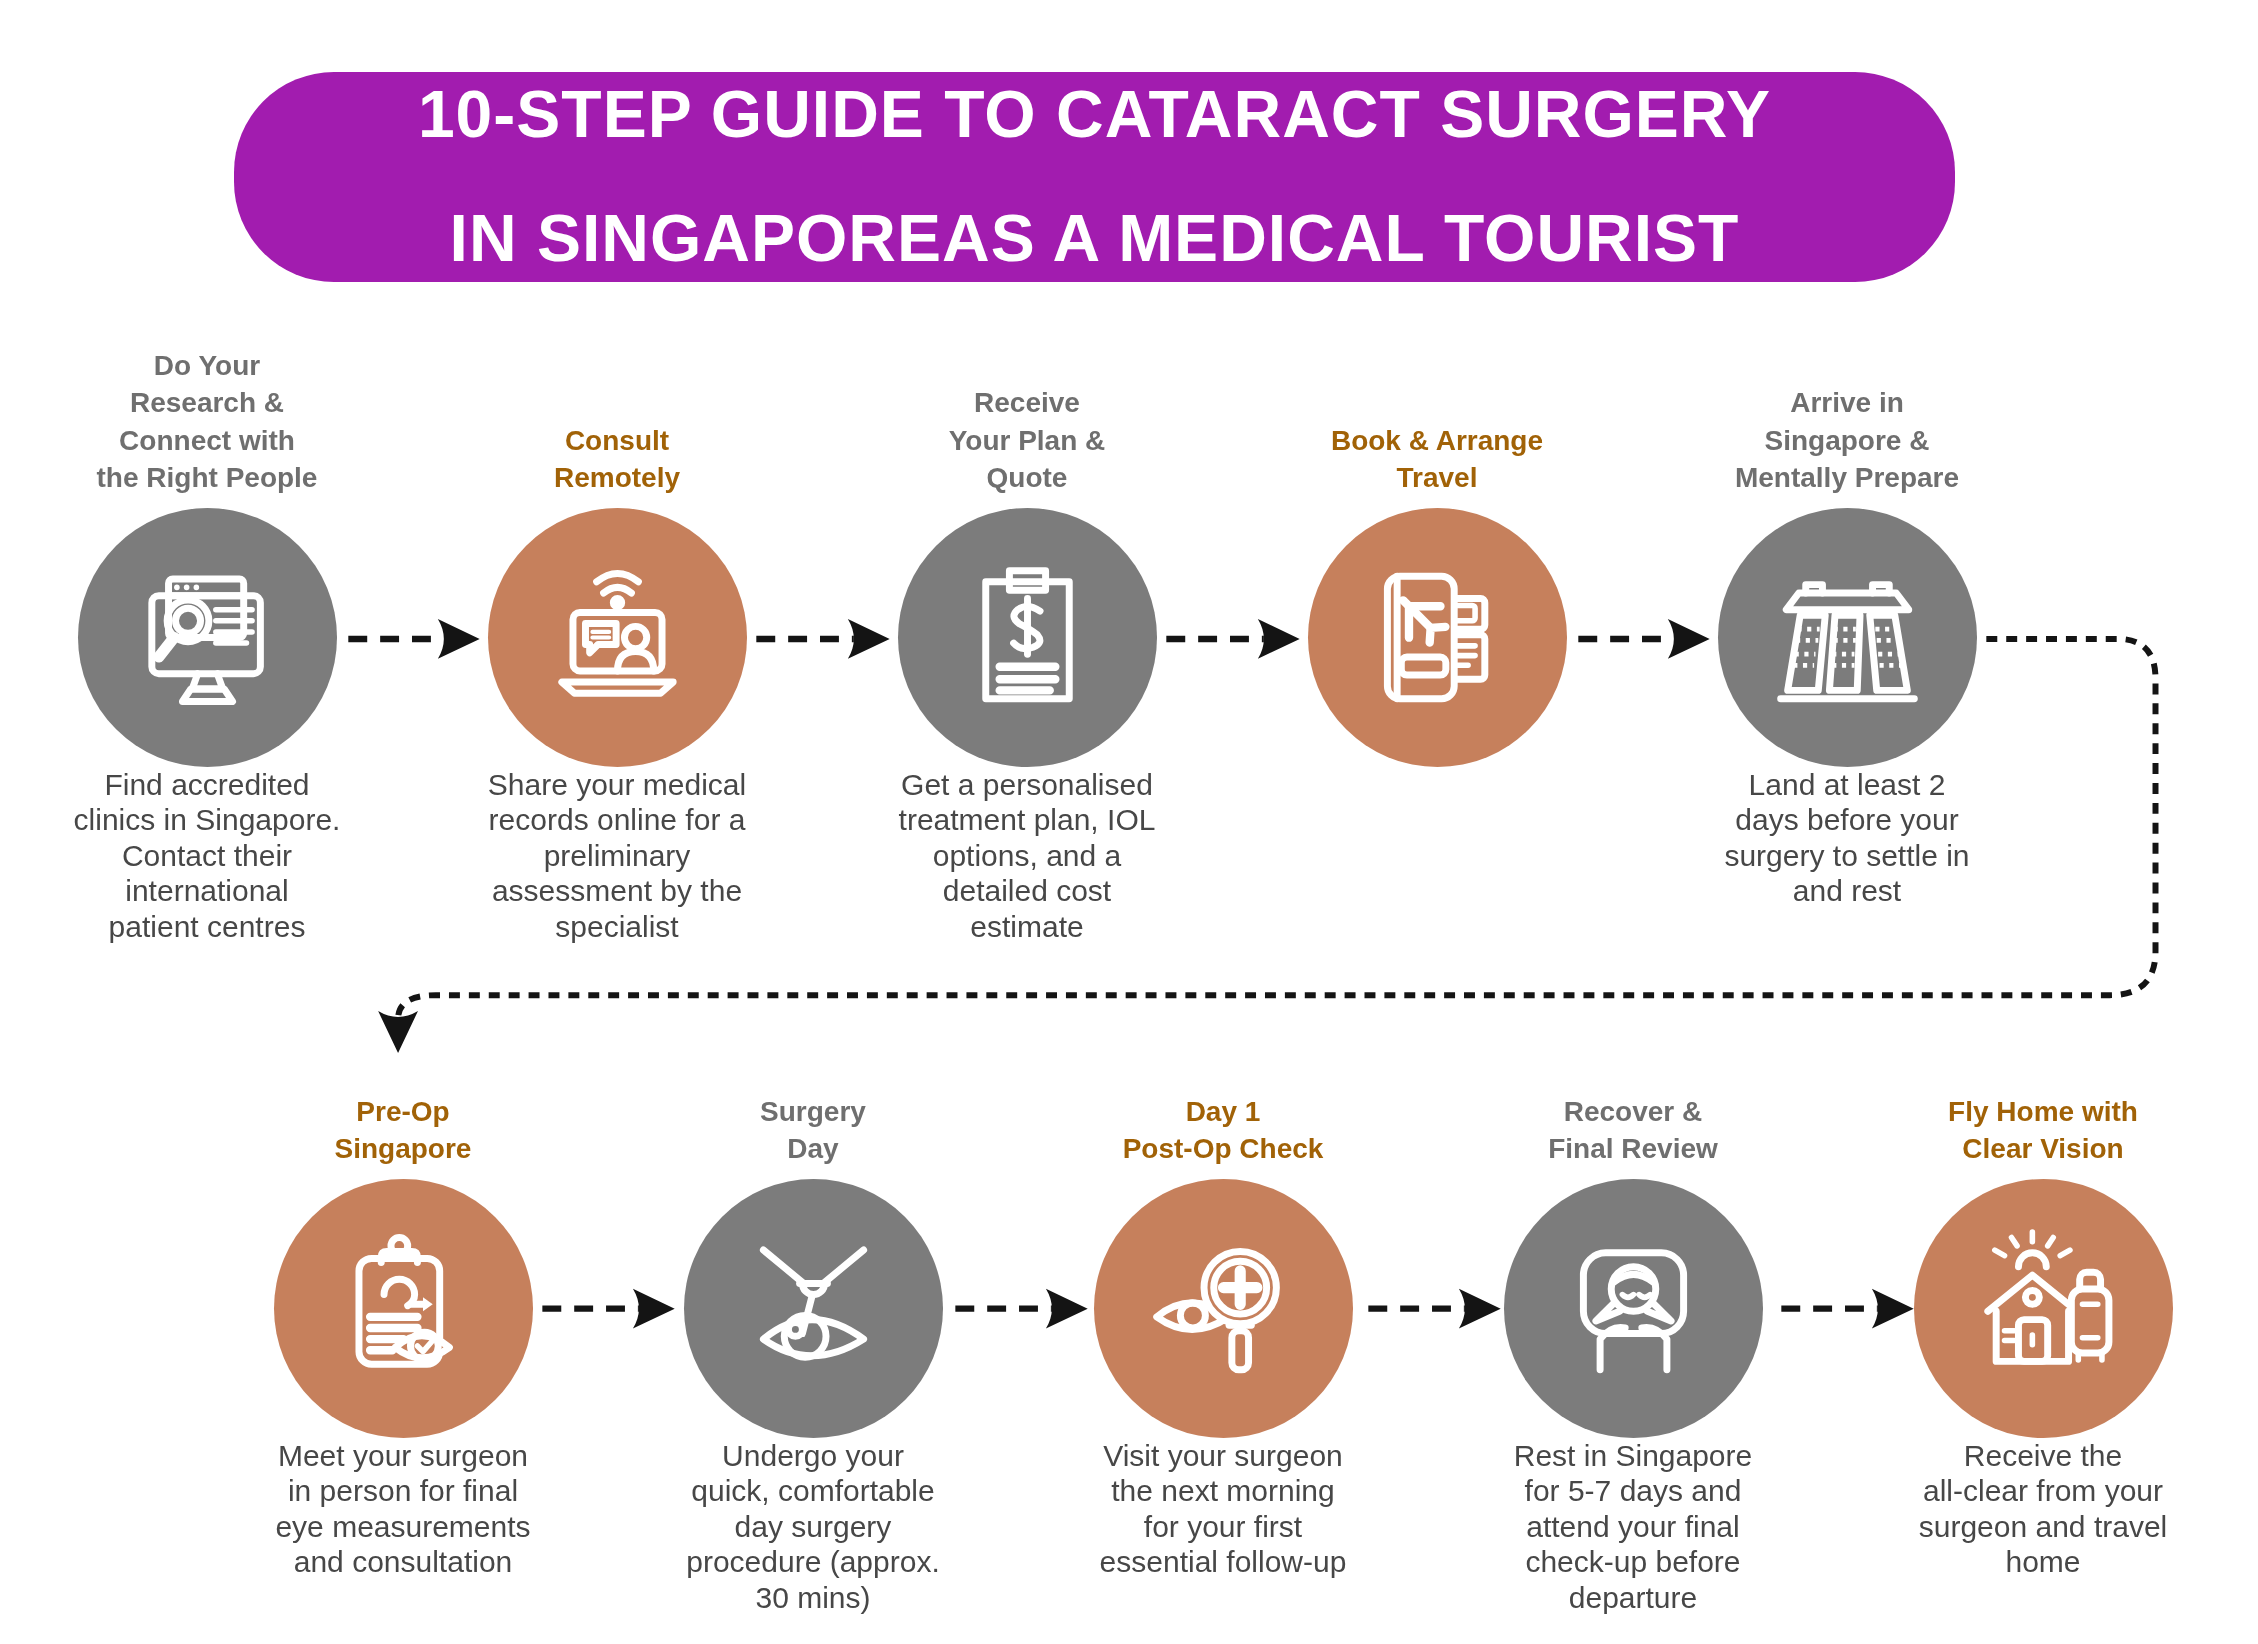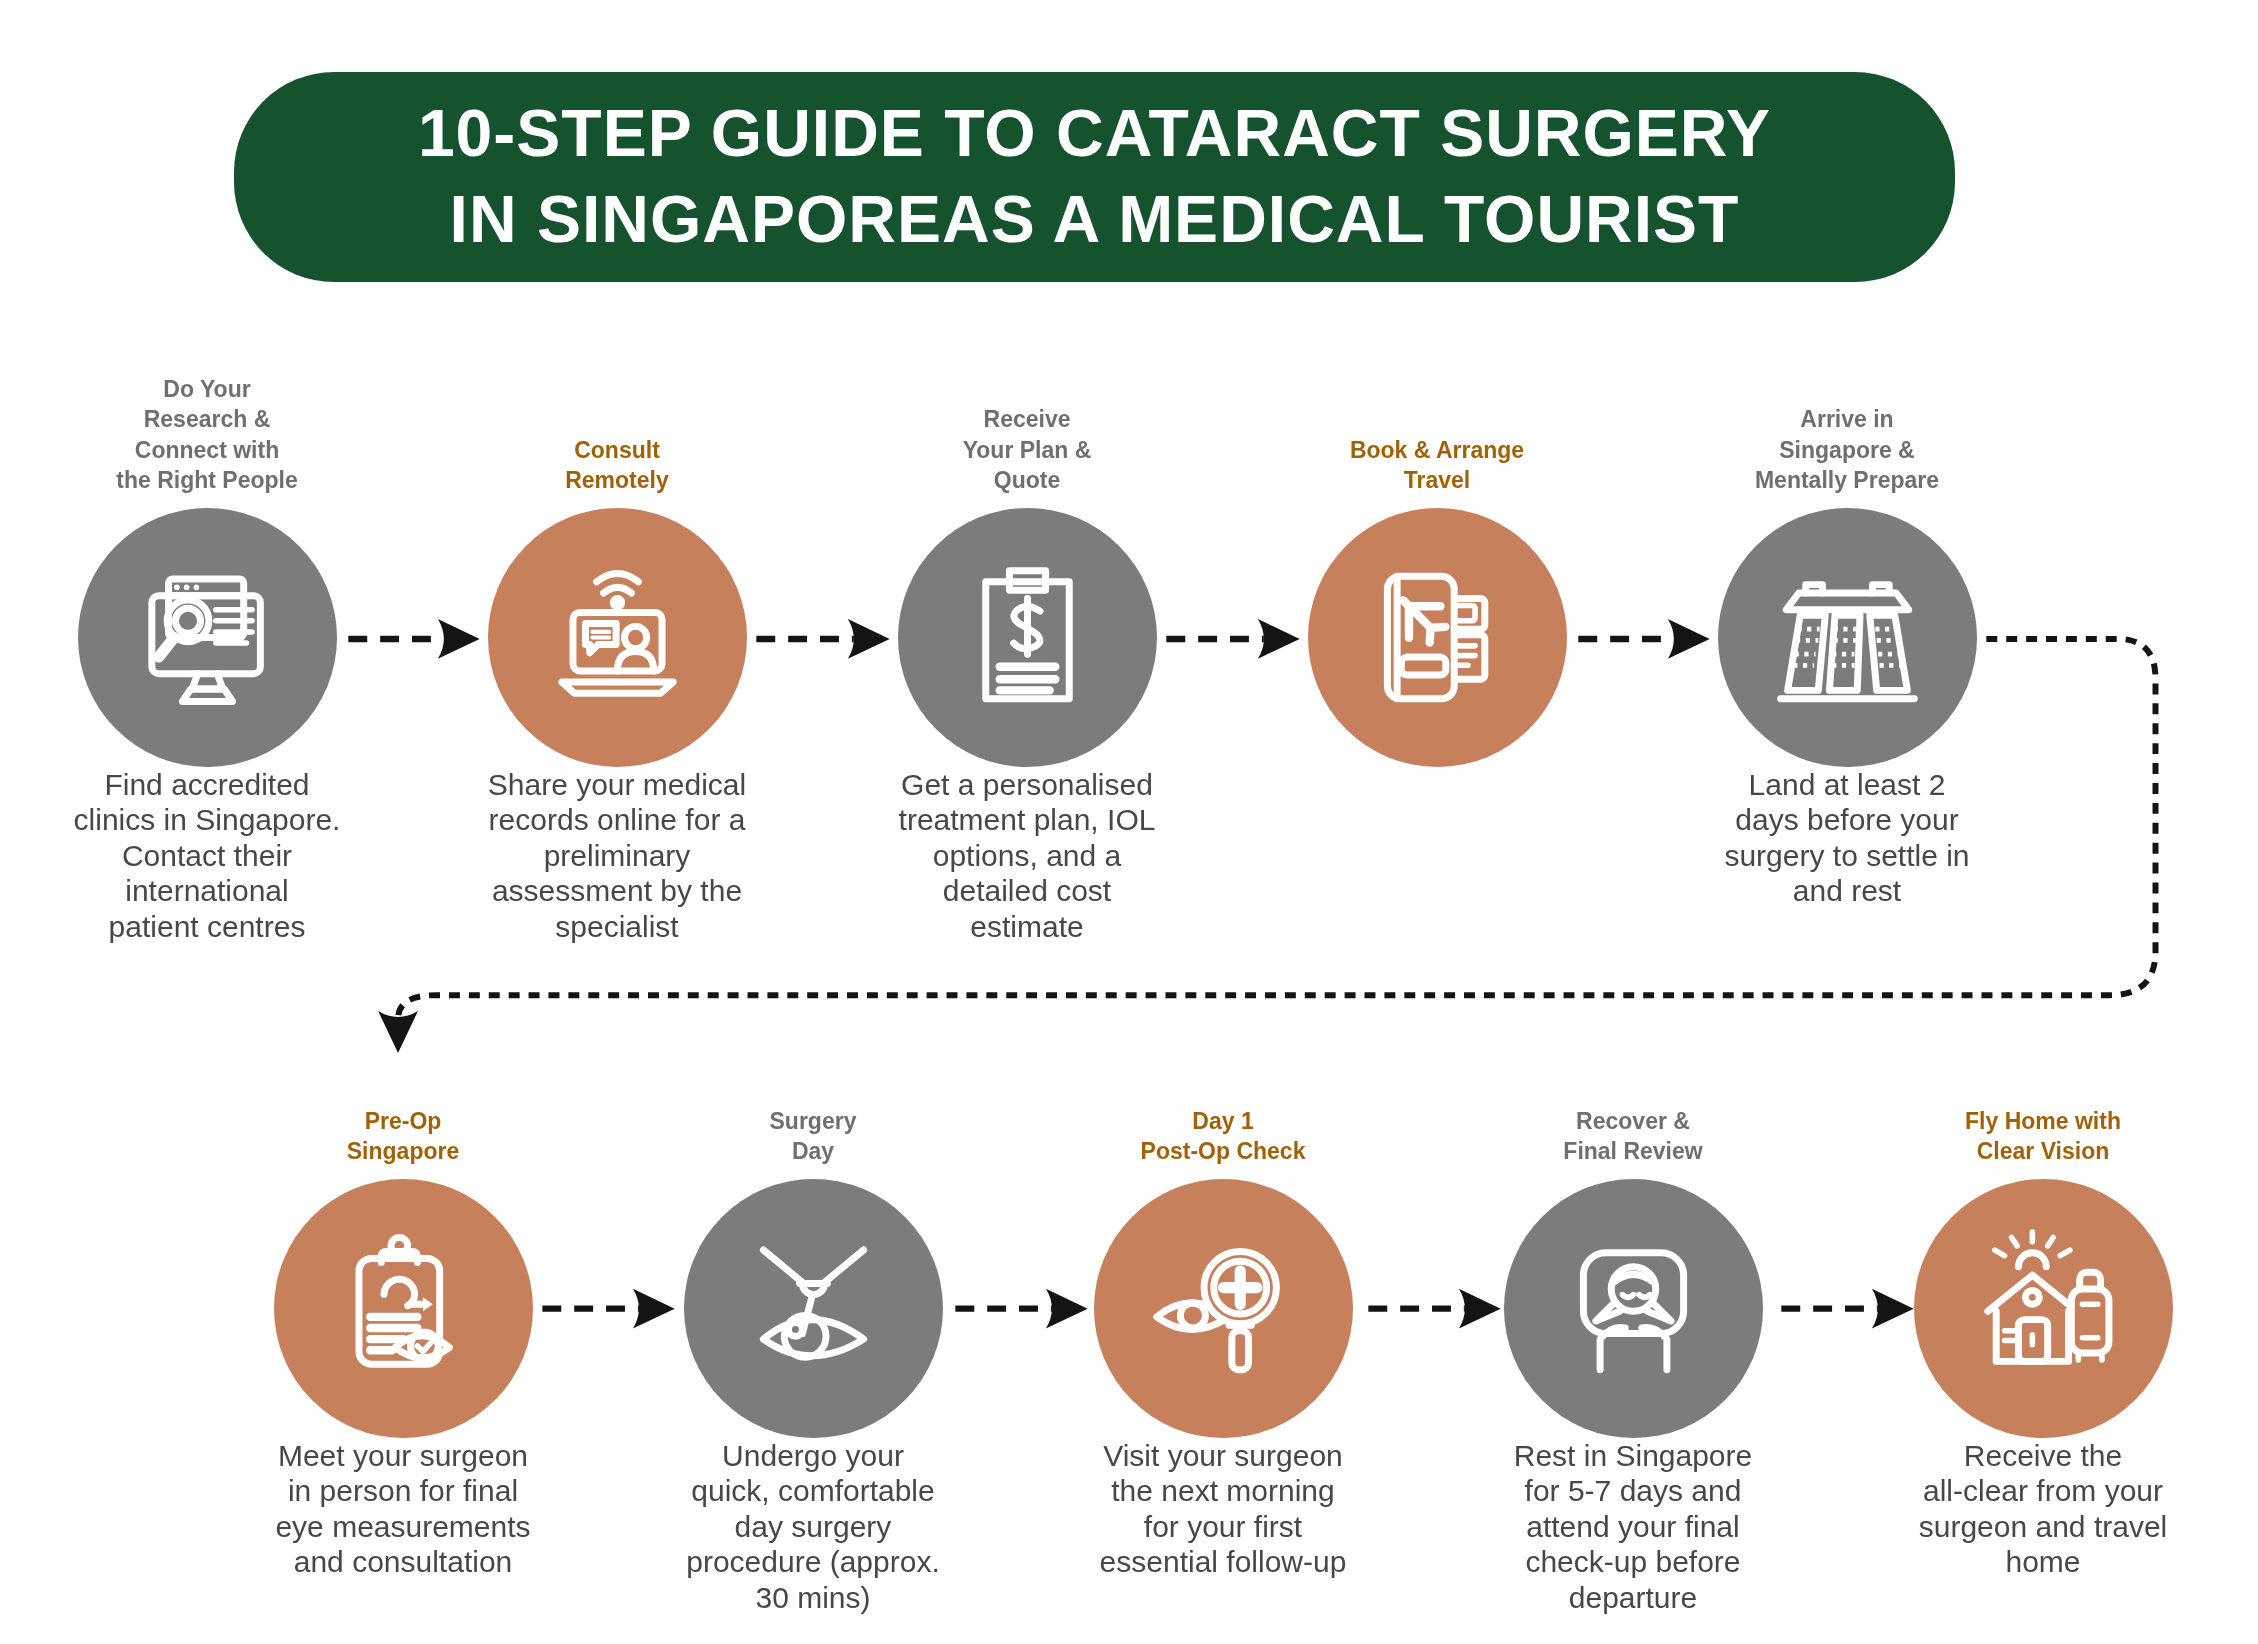--- a/index.html
+++ b/index.html
@@ -2,38 +2,38 @@
 <html><head>
 <meta charset="utf-8">
 <style>
   html,body{margin:0;padding:0;background:#ffffff;}
   body{width:2259px;height:1645px;position:relative;overflow:hidden;
        font-family:"Liberation Sans",sans-serif;}
   .canvas{position:absolute;inset:0;width:2259px;height:1645px;background:#fff;}
 
   
   .banner{position:absolute;left:234px;top:72px;width:1721px;height:210px;
-          background:#14532d;border-radius:100px;display:flex;flex-direction:column;
-          align-items:center;justify-content:center;z-index:2;}
+          background:#a21caf;border-radius:100px;display:flex;flex-direction:column;
+          align-items:center;justify-content:space-between;z-index:2;}
   .banner .tline{color:#ffffff;font-weight:700;font-size:66px;line-height:1.3;
           letter-spacing:1px;text-align:center;white-space:nowrap;}
 
   
   svg.connectors{position:absolute;left:0;top:0;z-index:1;pointer-events:none;}
   .dash-short{stroke:#141414;stroke-width:6.5;fill:none;stroke-dasharray:19 13;}
   .dash-route{stroke:#141414;stroke-width:6;fill:none;stroke-dasharray:11 9;}
   .ahead{fill:#141414;stroke:none;}
 
   
   .row{position:absolute;display:flex;z-index:2;}
   .row1{top:299px;left:2px;width:2052px;}
   .row2{top:1067px;left:198px;width:2052px;}
   .step{width:410px;display:flex;flex-direction:column;align-items:center;}
   .step-title{display:flex;align-items:flex-end;justify-content:center;
-          text-align:center;font-weight:700;font-size:23px;line-height:1.33;
+          text-align:center;font-weight:700;font-size:28px;line-height:1.33;
           white-space:pre-line;}
   .row1 .step-title{height:197px;}
   .row2 .step-title{height:100px;}
   .t-gray{color:#6f6f6f;}
   .t-orange{color:#a16207;}
   .circle{width:259px;height:259px;border-radius:50%;margin-top:12px;
           display:flex;align-items:center;justify-content:center;flex:none;}
   .bg-gray{background:#7c7c7c;}
   .bg-orange{background:#c6805c;}
   .circle svg{width:167px;height:167px;display:block;}

